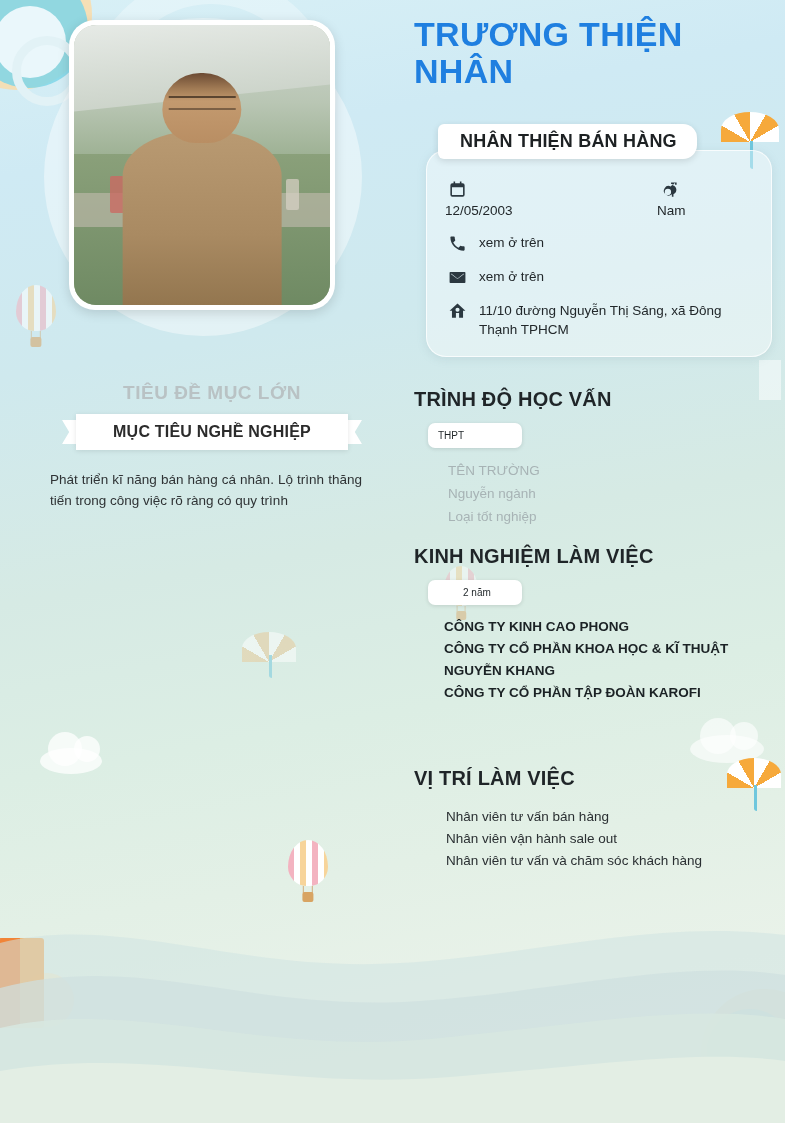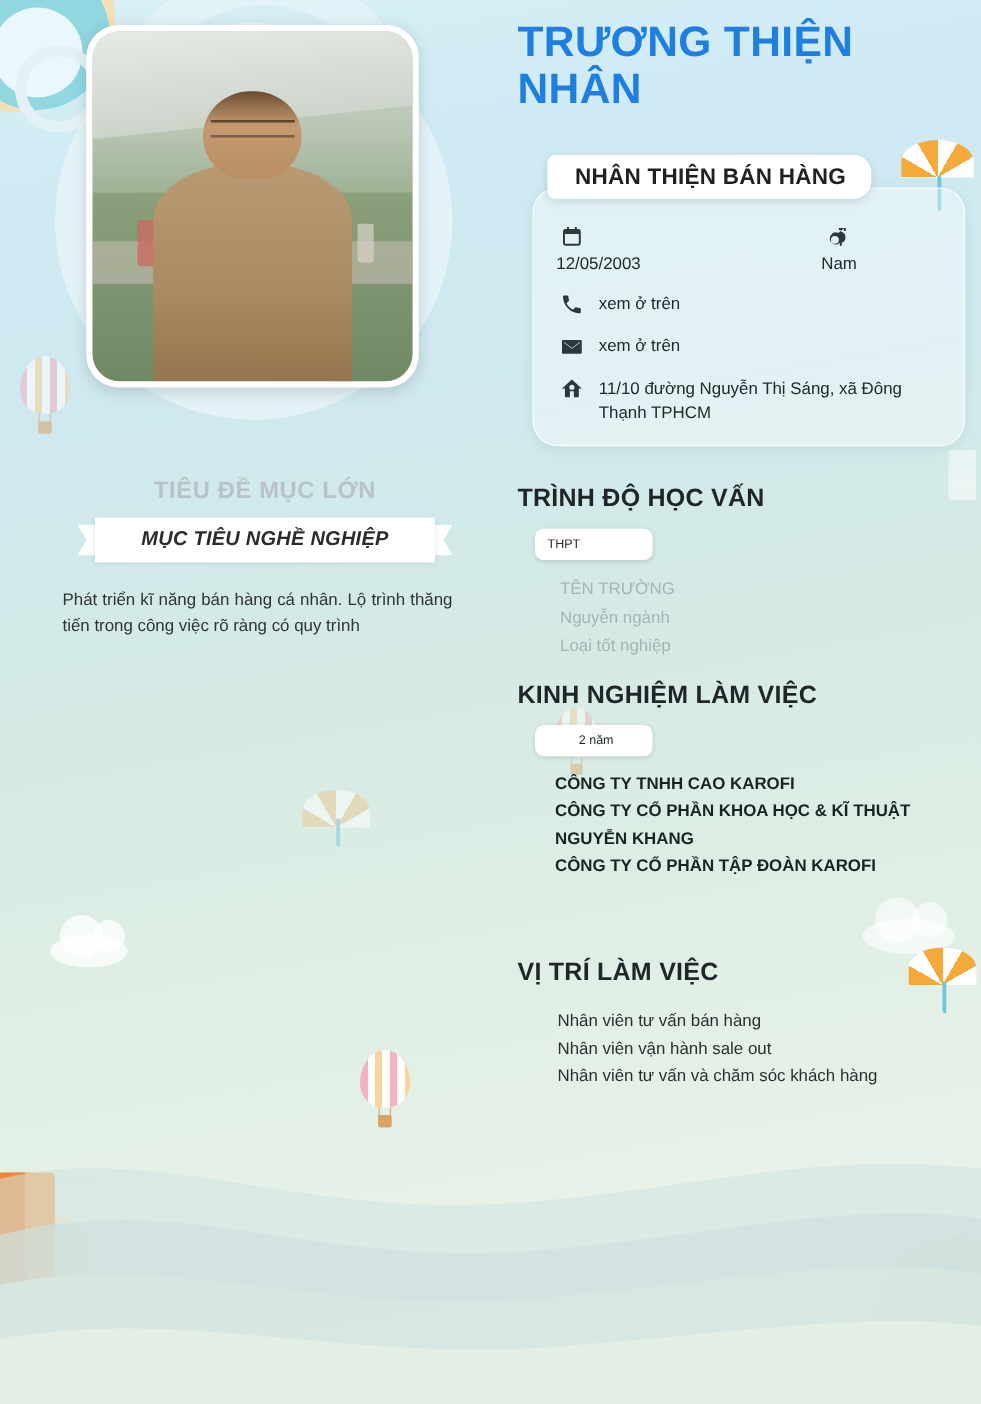--- a/index.html
+++ b/index.html
@@ -213,21 +213,20 @@
     letter-spacing: .5px;
     color: #b9c2c4;
     margin-top: 36px;
   }
 
   .ribbon-wrap {
     position: absolute;
     left: 62px; top: 414px;
     width: 300px;
     height: 36px;
-    font-style: italic;
   }
   .ribbon {
     position: absolute; left: 14px; top: 0;
     width: 272px; height: 36px;
     background: #ffffff;
     box-shadow: 0 1px 5px rgba(0,0,0,0.10);
     display: flex; align-items: center; justify-content: center;
     font-size: 16px; font-weight: bold; color: #2b2b2b;
     letter-spacing: .2px;
   }
@@ -512,21 +511,21 @@
     <div class="pill p-edu">THPT</div>
     <div class="edu-list">
       <div>TÊN TRƯỜNG</div>
       <div>Nguyễn ngành</div>
       <div>Loại tốt nghiệp</div>
     </div>
 
     <div class="sec-title t-exp">KINH NGHIỆM LÀM VIỆC</div>
     <div class="pill p-exp">2 năm</div>
     <div class="exp-list">
-      <div>CÔNG TY TNHH CAO KAROFI</div>
+      <div>CÔNG TY KINH CAO PHONG</div>
       <div>CÔNG TY CỔ PHẦN KHOA HỌC &amp; KĨ THUẬT NGUYỄN KHANG</div>
       <div>CÔNG TY CỔ PHẦN TẬP ĐOÀN KAROFI</div>
     </div>
 
     <div class="sec-title t-pos">VỊ TRÍ LÀM VIỆC</div>
     <div class="pos-list">
       <div>Nhân viên tư vấn bán hàng</div>
       <div>Nhân viên vận hành sale out</div>
       <div>Nhân viên tư vấn và chăm sóc khách hàng</div>
     </div>

